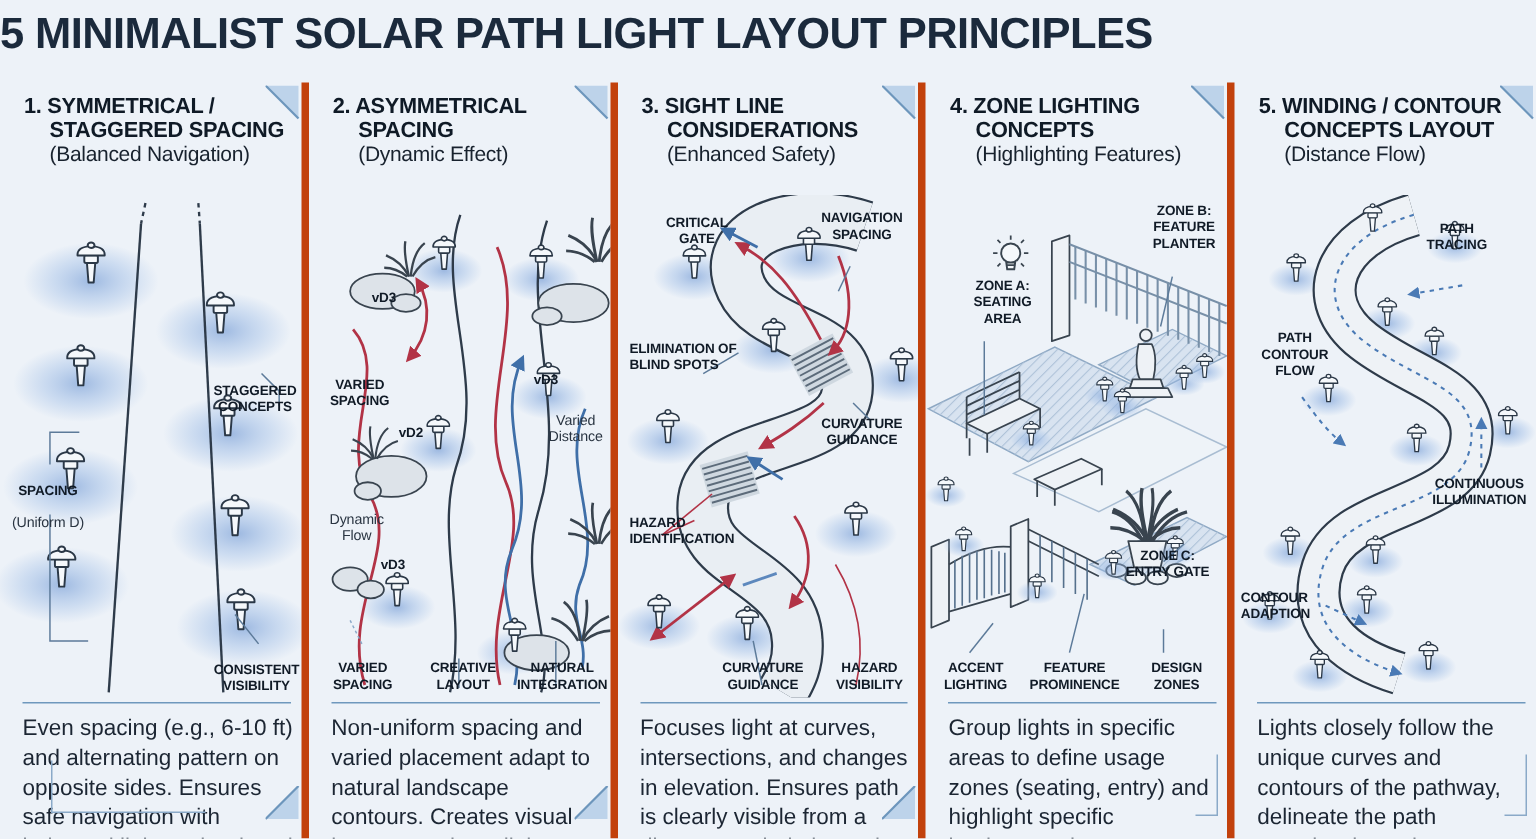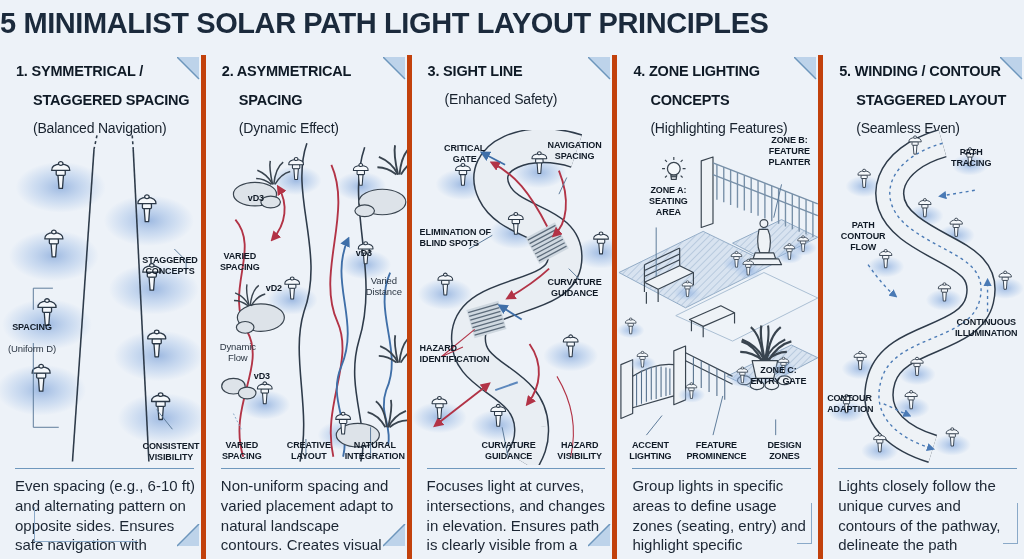--- a/index.html
+++ b/index.html
@@ -5,21 +5,21 @@
   html,body{margin:0;padding:0;}
   body{width:1024px;height:559px;overflow:hidden;background:#edf2f8;
        font-family:"Liberation Sans", sans-serif;color:#1c2633;position:relative;}
   .title{position:absolute;top:7px;left:0;width:1024px;
          font-size:29px;font-weight:bold;letter-spacing:-0.4px;color:#1b2a3c;}
   .panels{position:absolute;top:55px;left:0;width:1024px;height:504px;display:flex;}
   .panel{flex:1;position:relative;height:504px;}
   .panel + .panel{border-left:5px solid #c2410c;}
   .ph{padding:8px 2px 0 16px;font-size:14.5px;font-weight:bold;line-height:1.12;
       color:#0f1a26;letter-spacing:-0.2px;}
-  .ph .l2,.ph .sub{padding-left:17px;margin-top:13px;}
+  .ph .l2,.ph .sub{padding-left:17px;}
   .ph .sub{font-weight:normal;font-size:14px;color:#18222e;}
   .illus{position:absolute;top:75px;left:0;width:100%;height:335px;display:block;}
   .callout{position:absolute;font-size:9px;font-weight:bold;line-height:1.2;
            color:#101a26;white-space:pre-line;letter-spacing:-0.1px;}
   .callout.center{text-align:center;}
   .callout.reg{font-weight:normal;font-size:9.5px;color:#2a3542;}
   .rule{position:absolute;top:413px;left:15px;right:7px;border-top:1.5px solid #6f98bd;}
   .desc{position:absolute;top:421px;left:15px;right:5px;font-size:15px;
         line-height:1.32;color:#1c2633;}
   .fold{position:absolute;}
@@ -216,20 +216,21 @@
         <use href="#foldbr"></use>
       </svg>
   </div>
 
   <div class="panel">
     <svg class="fold tr" width="23" height="23">
         <use href="#foldtr"></use>
       </svg>
     <div class="ph">
       <div class="l1">3. SIGHT LINE</div>
+      <div class="l2">CONSIDERATIONS</div>
       <div class="sub">(Enhanced Safety)</div>
     </div>
     <svg class="illus" viewBox="0 0 205 335">
       <ellipse cx="52" cy="52" rx="28" ry="16" fill="url(#glw)"></ellipse>
       <ellipse cx="130" cy="40" rx="28" ry="16" fill="url(#glw)"></ellipse>
       <ellipse cx="106" cy="102" rx="28" ry="16" fill="url(#glw)"></ellipse>
       <ellipse cx="193" cy="122" rx="28" ry="16" fill="url(#glw)"></ellipse>
       <ellipse cx="34" cy="164" rx="28" ry="16" fill="url(#glw)"></ellipse>
       <ellipse cx="162" cy="227" rx="28" ry="16" fill="url(#glw)"></ellipse>
       <ellipse cx="28" cy="290" rx="28" ry="16" fill="url(#glw)"></ellipse>
@@ -409,22 +410,22 @@
     <div class="desc">Group lights in specific areas to define usage zones (seating, entry) and highlight specific landscape elements or architectural features.</div>
     <div class="bracket-r"></div>
   </div>
 
   <div class="panel">
     <svg class="fold tr" width="23" height="23">
         <use href="#foldtr"></use>
       </svg>
     <div class="ph">
       <div class="l1">5. WINDING / CONTOUR</div>
-      <div class="l2">STAGGERED LAYOUT</div>
-      <div class="sub">(Seamless Even)</div>
+      <div class="l2">CONCEPTS LAYOUT</div>
+      <div class="sub">(Distance Flow)</div>
     </div>
     <svg class="illus" viewBox="0 0 205 335">
       <ellipse cx="94" cy="20" rx="19" ry="11" fill="url(#glw)"></ellipse>
       <ellipse cx="150" cy="32" rx="19" ry="11" fill="url(#glw)"></ellipse>
       <ellipse cx="42" cy="54" rx="19" ry="11" fill="url(#glw)"></ellipse>
       <ellipse cx="104" cy="84" rx="19" ry="11" fill="url(#glw)"></ellipse>
       <ellipse cx="64" cy="136" rx="19" ry="11" fill="url(#glw)"></ellipse>
       <ellipse cx="136" cy="104" rx="19" ry="11" fill="url(#glw)"></ellipse>
       <ellipse cx="186" cy="158" rx="19" ry="11" fill="url(#glw)"></ellipse>
       <ellipse cx="124" cy="170" rx="19" ry="11" fill="url(#glw)"></ellipse>

